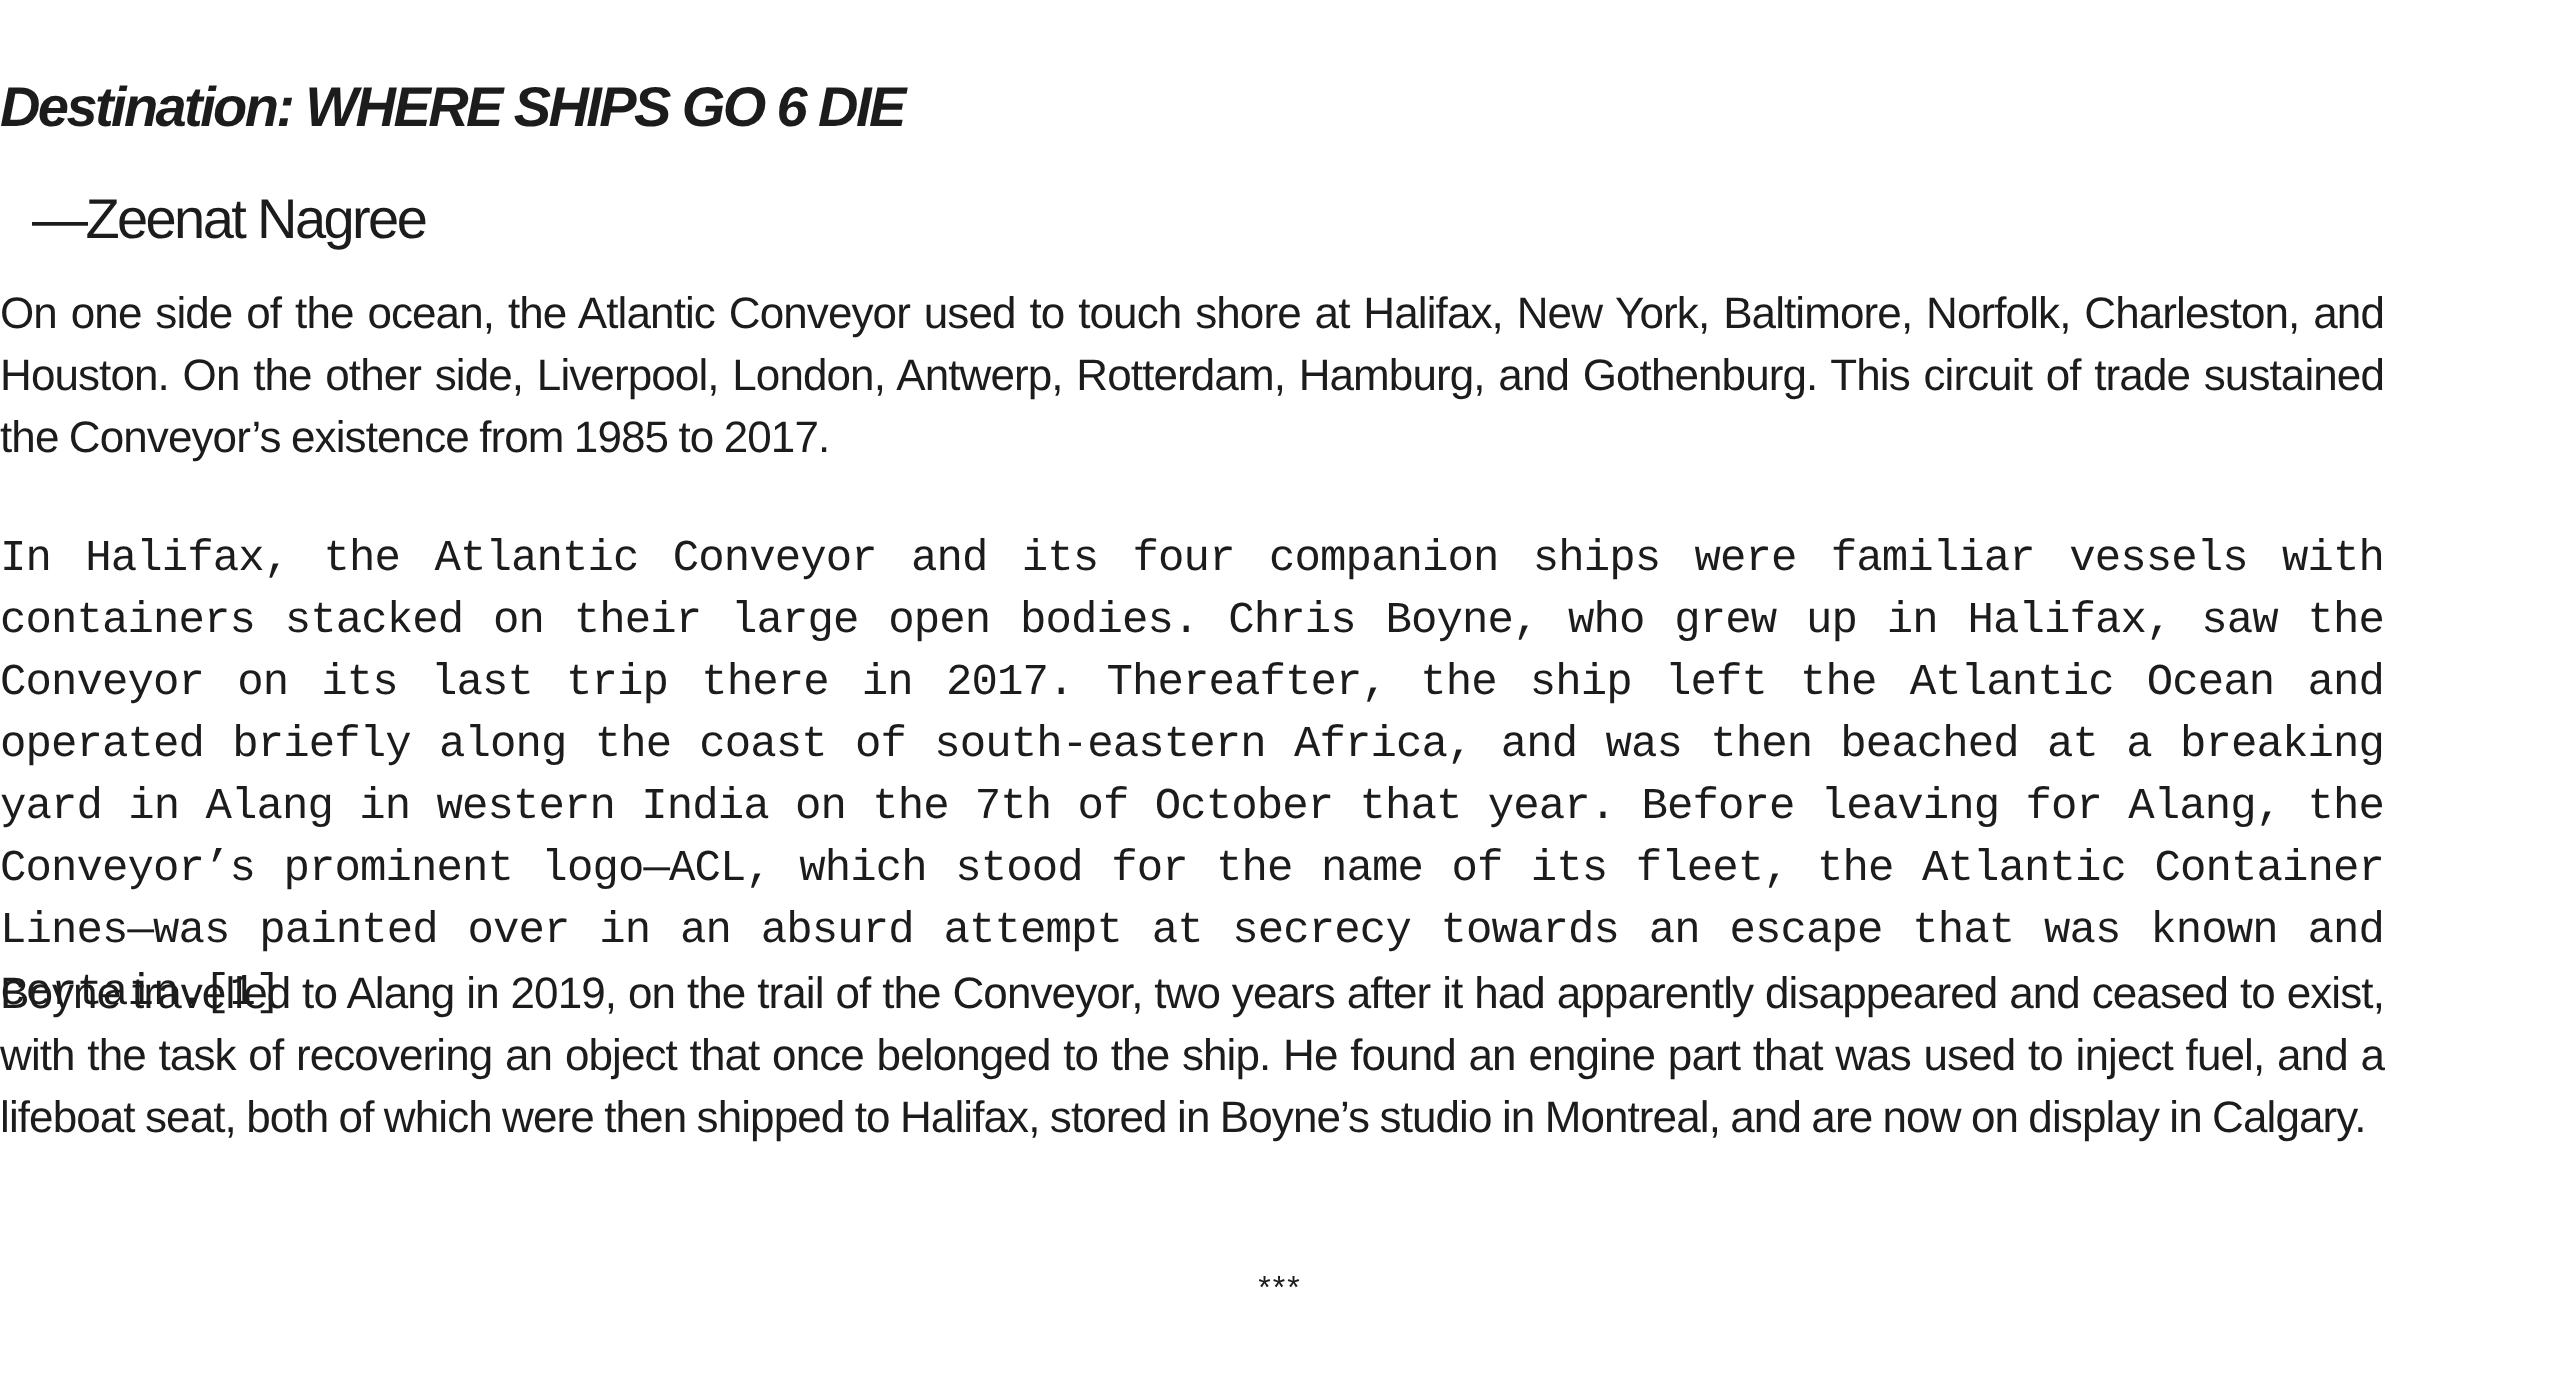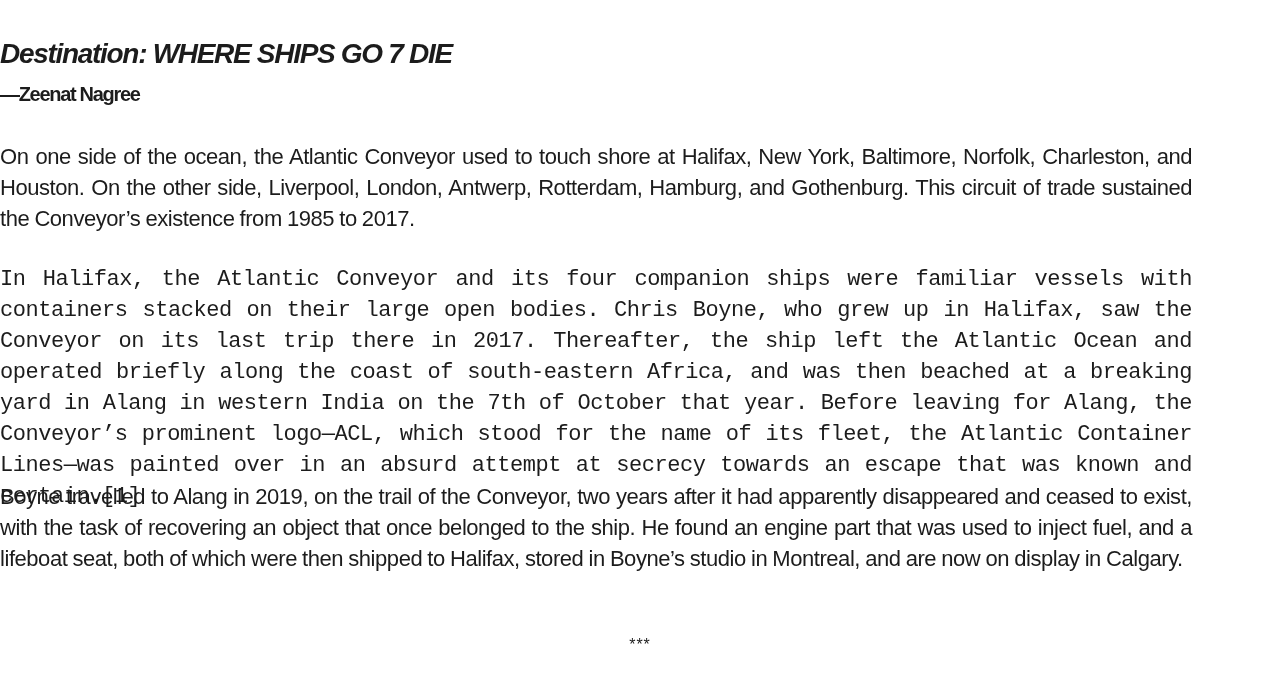--- a/index.html
+++ b/index.html
@@ -26,24 +26,24 @@
     }
     .title {
       font-size: 28px;
       font-weight: bold;
       font-style: italic;
       line-height: 40px;
       margin: 0;
       white-space: nowrap;
     }
     .author {
-      font-size: 20px;
-      font-weight: bold;
+      font-size: 28px;
+      font-weight: normal;
       line-height: 40px;
-      margin: 0;
+      margin: 16px;
       white-space: nowrap;
     }
     .para {
       position: absolute;
       left: 0;
       width: 1192px;
       margin: 0;
       font-size: 22px;
       line-height: 31px;
       letter-spacing: -0.45px;
@@ -66,21 +66,21 @@
       text-align: center;
       font-size: 16px;
       letter-spacing: 1px;
     }
   </style>
 </head>
 <body>
 
 <div class="article">
   <div class="title-block">
-    <h1 class="title">Destination: WHERE SHIPS GO 7 DIE</h1>
+    <h1 class="title">Destination: WHERE SHIPS GO 6 DIE</h1>
     <h2 class="author">—Zeenat Nagree</h2>
   </div>
 
   <p class="para" id="p1"><span>On one side of the ocean, the Atlantic Conveyor used to touch shore at Halifax, New York, Baltimore, Norfolk, Charleston, and Houston. On the other side, Liverpool, London, Antwerp, Rotterdam, Hamburg, and Gothenburg. This circuit of trade sustained the Conveyor’s existence from 1985 to 2017.</span></p>
 
   <p class="para" id="p2"><span>In Halifax, the Atlantic Conveyor and its four companion ships were familiar vessels with containers stacked on their large open bodies. Chris Boyne, who grew up in Halifax, saw the Conveyor on its last trip there in 2017. Thereafter, the ship left the Atlantic Ocean and operated briefly along the coast of south-eastern Africa, and was then beached at a breaking yard in Alang in western India on the 7th of October that year. Before leaving for Alang, the Conveyor’s prominent logo—ACL, which stood for the name of its fleet, the Atlantic Container Lines—was painted over in an absurd attempt at secrecy towards an escape that was known and certain.</span><a class="footnote-ref" href="#">[1]</a></p>
 
   <p class="para" id="p3"><span>Boyne travelled to Alang in 2019, on the trail of the Conveyor, two years after it had apparently disappeared and ceased to exist, with the task of recovering an object that once belonged to the ship. He found an engine part that was used to inject fuel, and a lifeboat seat, both of which were then shipped to Halifax, stored in Boyne’s studio in Montreal, and are now on display in Calgary.</span></p>
 
   <div class="separator">***</div>

